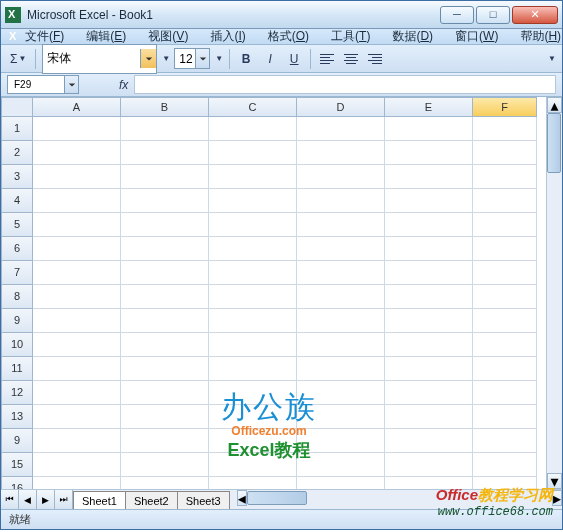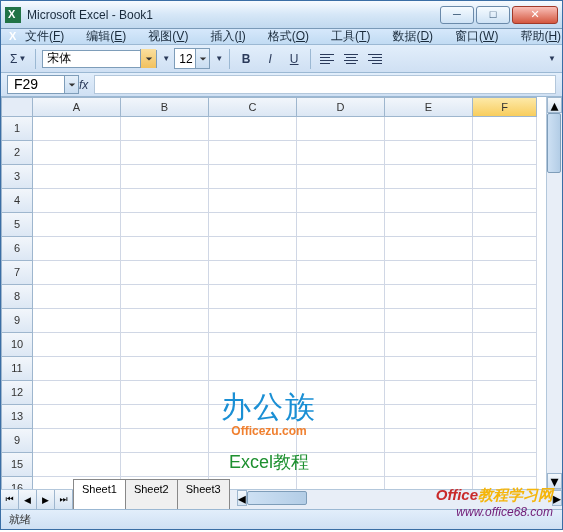--- a/index.html
+++ b/index.html
@@ -16,38 +16,38 @@
 .menubar .app-icon2 { width:18px; height:18px; background:#217346; position:relative; margin-right:4px; }
 .menubar .app-icon2:after { content:"X"; position:absolute; color:#fff; font-size:11px; font-weight:bold; left:4px; top:2px; }
 .menu-item { padding:2px 6px; color:#1a2b3c; cursor:pointer; white-space:nowrap; }
 .menu-item .mn { text-decoration:underline; }
 .menubar-right { margin-left:auto; display:flex; align-items:center; gap:4px; padding-right:4px; }
 .close-doc { font-size:13px; color:#444; cursor:pointer; padding:0 4px; }
 .helpq { color:#1a4a8a; font-weight:bold; cursor:pointer; }
 .toolbar { height:28px; background:linear-gradient(#e2eefb,#cfe0f3); display:flex; align-items:center; padding:2px 6px; gap:4px; border-bottom:1px solid #9bb8d3; }
 .tbtn { height:20px; min-width:20px; border:1px solid transparent; display:inline-flex; align-items:center; justify-content:center; font-size:12px; color:#2a3a5a; cursor:pointer; padding:0 2px; }
 .sep { width:1px; height:20px; background:#9bb8d3; margin:0 2px; }
-.font-select { height:18px; width:115px; border:1px solid #7e9db9; background:#fff; font-size:12px; display:flex; align-items:center; padding:0 4px; position:relative; }
+.font-select { height:30px; width:115px; border:1px solid #7e9db9; background:#fff; font-size:12px; display:flex; align-items:center; padding:0 4px; position:relative; }
 .font-select .arrow { position:absolute; right:0; width:16px; height:19px; background:linear-gradient(#fadf9e,#f2c15e); border-left:1px solid #7e9db9; display:flex; align-items:center; justify-content:center; }
 .size-select { height:21px; width:36px; border:1px solid #7e9db9; background:#fff; font-size:12px; display:flex; align-items:center; padding:0 4px; position:relative; }
 .size-select .arrow { position:absolute; right:0; width:14px; height:19px; background:linear-gradient(#e6f0fa,#c9ddf1); border-left:1px solid #7e9db9; display:flex; align-items:center; justify-content:center; }
 .arrow svg { width:8px; height:8px; }
 .bold { font-weight:bold; }
 .italic { font-style:italic; }
 .underline { text-decoration:underline; }
 .align-icon { display:flex; flex-direction:column; gap:2px; width:14px; }
 .align-icon span { height:1px; background:#2a3a5a; display:block; }
 .align-left span:nth-child(2){width:70%;} .align-left span:nth-child(4){width:70%;}
 .align-center span:nth-child(2){width:70%;margin:0 auto;} .align-center span:nth-child(4){width:70%;margin:0 auto;}
 .align-right span:nth-child(2){width:70%;margin-left:auto;} .align-right span:nth-child(4){width:70%;margin-left:auto;}
 .dropdown-small { font-size:8px; color:#2a3a5a; margin-left:1px; }
 .namebox-row { height:24px; background:linear-gradient(#e2eefb,#cfe0f3); display:flex; align-items:center; padding:2px 6px; border-bottom:1px solid #9bb8d3; }
-.name-box { width:72px; height:19px; border:1px solid #7e9db9; background:#fff; font-size:14px; display:flex; padding:0 6px; position:relative; }
+.name-box { width:72px; height:19px; border:1px solid #7e9db9; background:#fff; font-size:10px; display:flex; align-items:center; padding:0 6px; position:relative; }
 .name-box .arrow { position:absolute; right:0; width:14px; height:17px; background:linear-gradient(#e6f0fa,#c9ddf1); border-left:1px solid #7e9db9; display:flex; align-items:center; justify-content:center; }
-.fx { font-style:italic; font-size:12px; color:#2a3a5a; cursor:pointer; }
+.fx { margin-left:40px; font-style:italic; font-size:12px; color:#2a3a5a; cursor:pointer; }
 .formula-bar { flex:1; height:19px; margin-left:6px; background:#fff; border:1px solid #b3c7db; }
 .grid-area { flex:1; display:flex; overflow:hidden; position:relative; }
 .grid-inner { flex:1; overflow:hidden; position:relative; }
 .corner { position:absolute; width:32px; height:20px; background:#e4ecf7; border:1px solid #9eb6ce; left:0; top:0; z-index:2; }
 .col-headers { position:absolute; left:32px; top:0; right:0; height:20px; display:flex; z-index:1; }
 .col-header { height:20px; background:linear-gradient(#f2f6fb,#dce7f4); border-right:1px solid #9eb6ce; border-bottom:1px solid #9eb6ce; border-top:1px solid #9eb6ce; font-size:11px; text-align:center; line-height:18px; color:#333; }
 .col-header.active { background:linear-gradient(#fde9a8,#f8cd5d); }
 .row-headers { position:absolute; left:0; top:20px; width:32px; bottom:0; }
 .row-header { width:32px; height:24px; background:linear-gradient(#f2f6fb,#dce7f4); border-right:1px solid #9eb6ce; border-bottom:1px solid #9eb6ce; border-left:1px solid #9eb6ce; font-size:11px; text-align:center; line-height:22px; color:#333; }
 .cells { position:absolute; left:32px; top:20px; right:0; bottom:0; }
@@ -55,34 +55,34 @@
 .cell { height:24px; border-right:1px solid #d0d7e5; border-bottom:1px solid #d0d7e5; }
 .vscroll { width:16px; background:#e8eef7; border-left:1px solid #b3c7db; display:flex; flex-direction:column; }
 .scroll-btn { height:16px; background:linear-gradient(#f4f8fc,#d6e4f2); border:1px solid #9eb6ce; display:flex; align-items:center; justify-content:center; cursor:pointer; }
 .scroll-track { flex:1; background:#e8eef7; position:relative; }
 .scroll-thumb { background:linear-gradient(to right,#cde0f3,#b3cde6); border:1px solid #7e9db9; border-radius:2px; }
 .vthumb { width:14px; height:60px; position:absolute; top:0; left:0; }
 .tabs-row { height:20px; display:flex; align-items:stretch; background:#e8eef7; border-top:1px solid #b3c7db; }
 .tab-nav { display:flex; }
 .tab-nav-btn { width:18px; background:linear-gradient(#f4f8fc,#d6e4f2); border-right:1px solid #9eb6ce; display:flex; align-items:center; justify-content:center; font-size:9px; cursor:pointer; }
 .sheet-tabs { display:flex; align-items:flex-end; }
-.sheet-tab { padding:2px 8px; font-size:11px; background:#f0f0f0; border:1px solid #888; border-bottom:none; margin-right:-1px; cursor:pointer; position:relative; height:30px; line-height:14px; }
+.sheet-tab { padding:2px 8px; font-size:11px; background:#f0f0f0; border:1px solid #888; border-bottom:none; margin-right:-1px; cursor:pointer; position:relative; height:18px; line-height:14px; }
 .sheet-tab.active { background:#fff; font-weight:normal; z-index:1; }
 .hscroll { flex:1; display:flex; margin-left:8px; }
 .hscroll .scroll-track { flex:1; position:relative; }
 .hthumb { height:14px; width:60px; position:absolute; left:0; top:1px; }
 .statusbar { height:20px; background:linear-gradient(#e2eefb,#cfe0f3); border-top:1px solid #9bb8d3; font-size:11px; padding:2px 8px; color:#333; display:flex; align-items:center;text-align:center; }
 .watermark { position:absolute; left:220px; top:290px; text-align:center; pointer-events:none; z-index:5; }
 .wm1 { font-size:30px; font-weight:normal; color:#1a8fd4; letter-spacing:2px; }
 .wm2 { font-size:12px; color:#f08030; font-weight:bold; margin-top:-4px; }
-.wm3 { font-size:18px; color:#1e9030; font-weight:normal; margin-top:12px; }
+.wm3 { font-size:18px; color:#1e9030; font-weight:bold; margin-top:0; }
 .watermark2 { position:absolute; right:10px; bottom:13px; text-align:right; pointer-events:none; z-index:10; font-style:italic; }
 .wm2a { font-size:15px; color:#c92a2a; font-weight:bold; }
 .wm2a .sh{ color:#f5b50a; }
-.wm2b { font-size:12px; color:#701a75; font-family:Liberation Sans, sans-serif; }
+.wm2b { font-size:12px; color:#14532d; font-family:Liberation Mono, monospace; }
 
 .cw { width:88px; }
 .cw-last { width:64px; }
 </style>
 </head>
 <body>
 
 <div class="window">
 
   <div class="titlebar">

